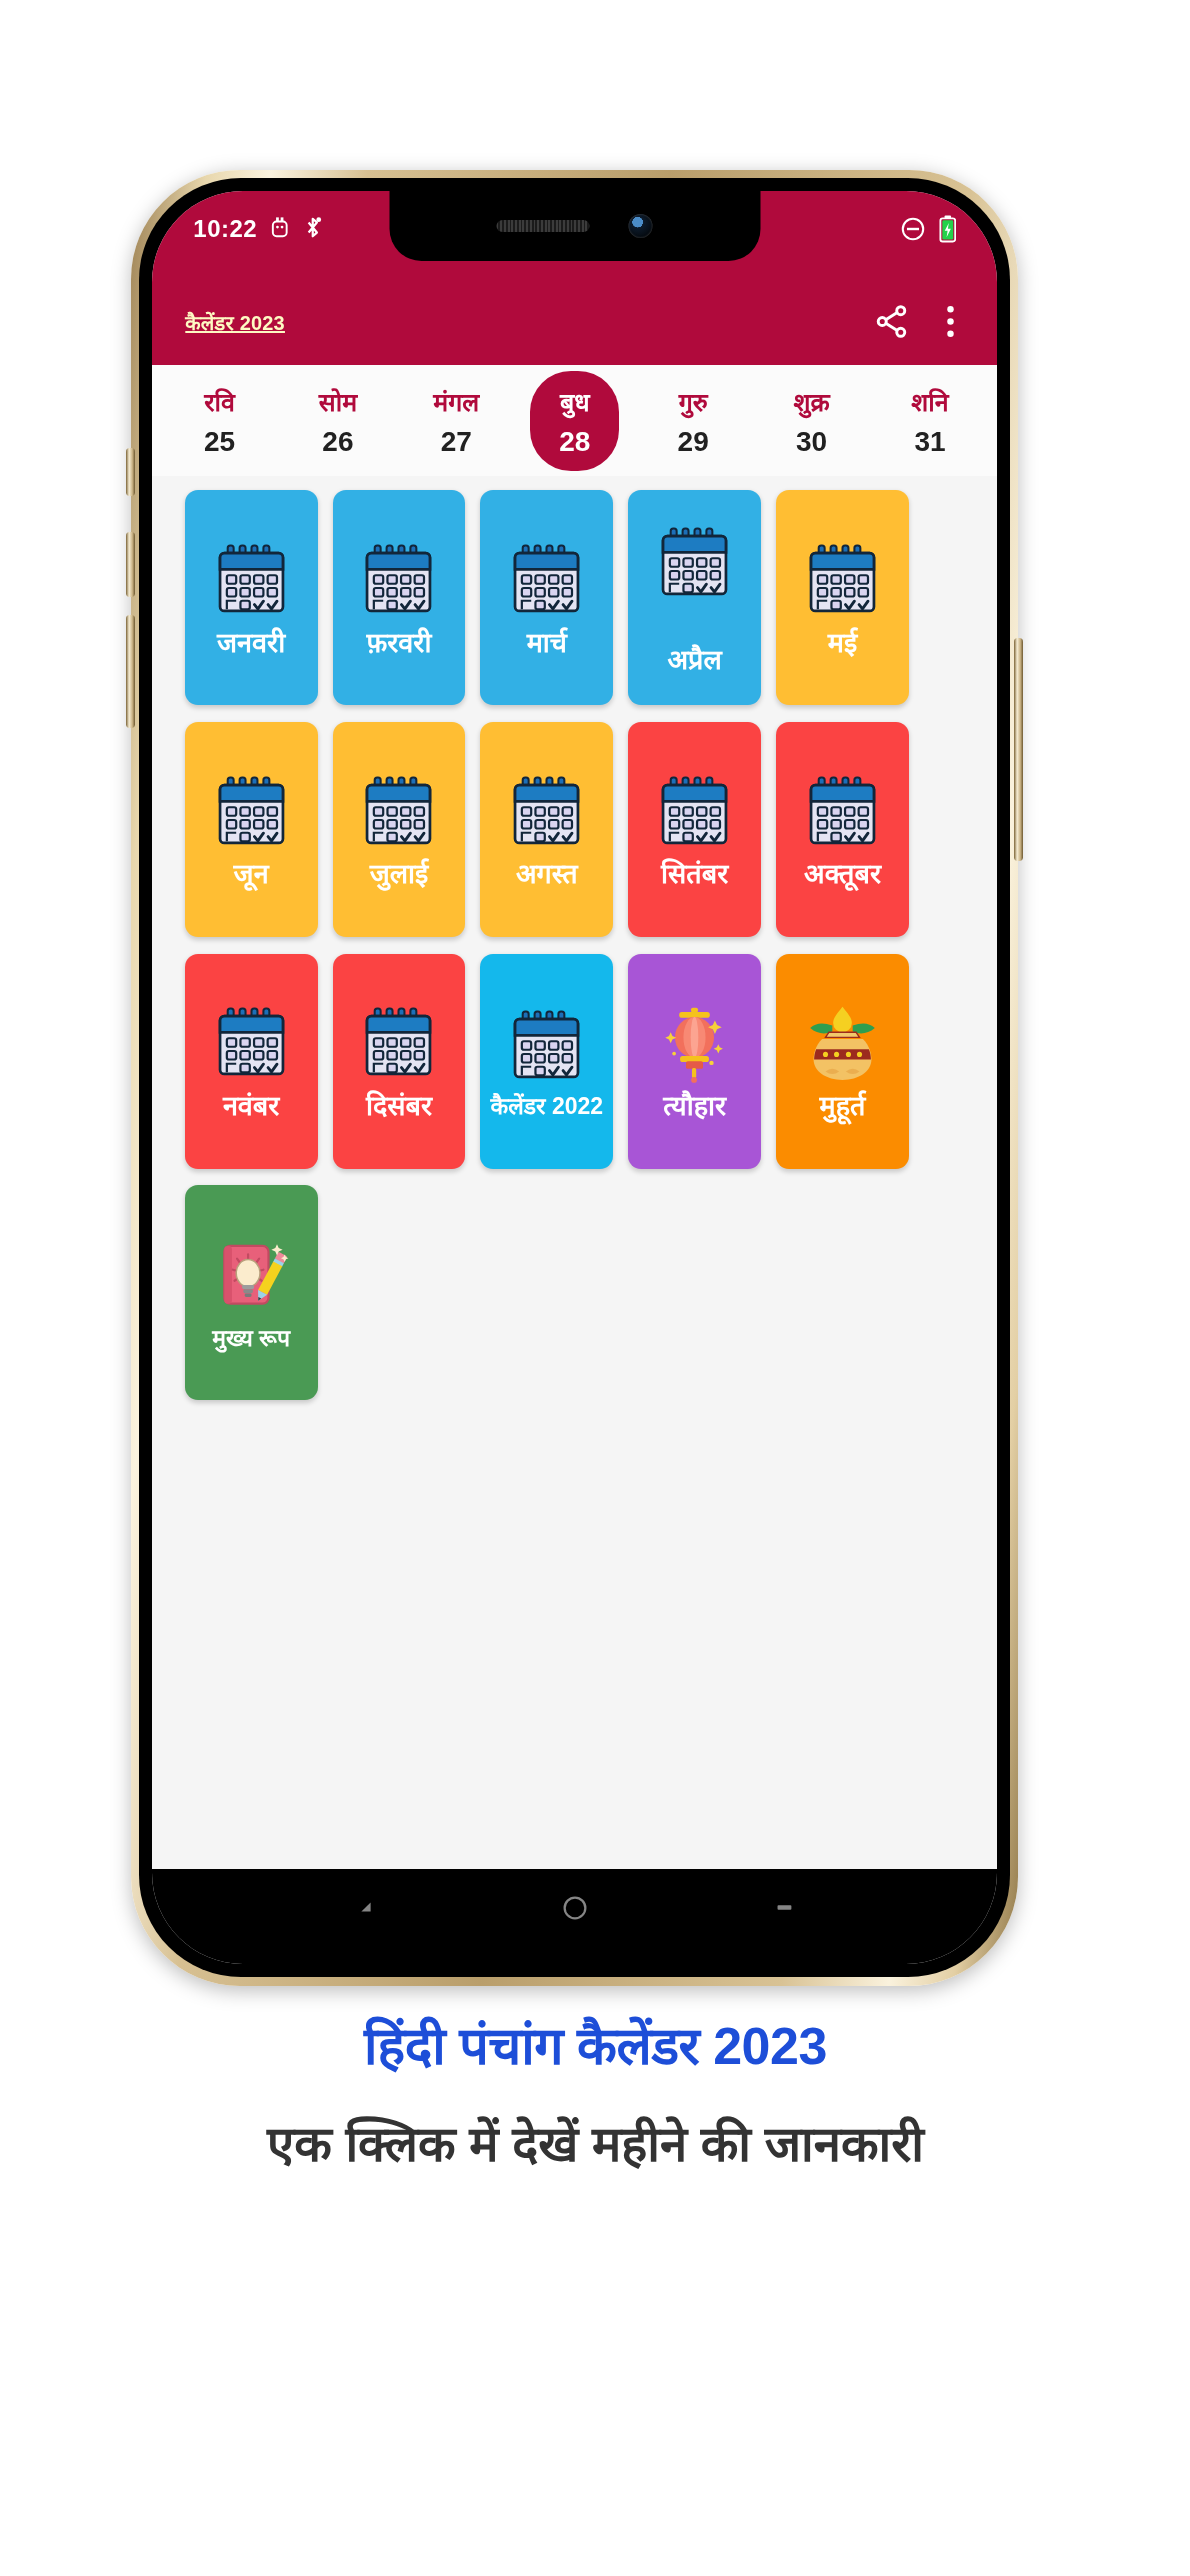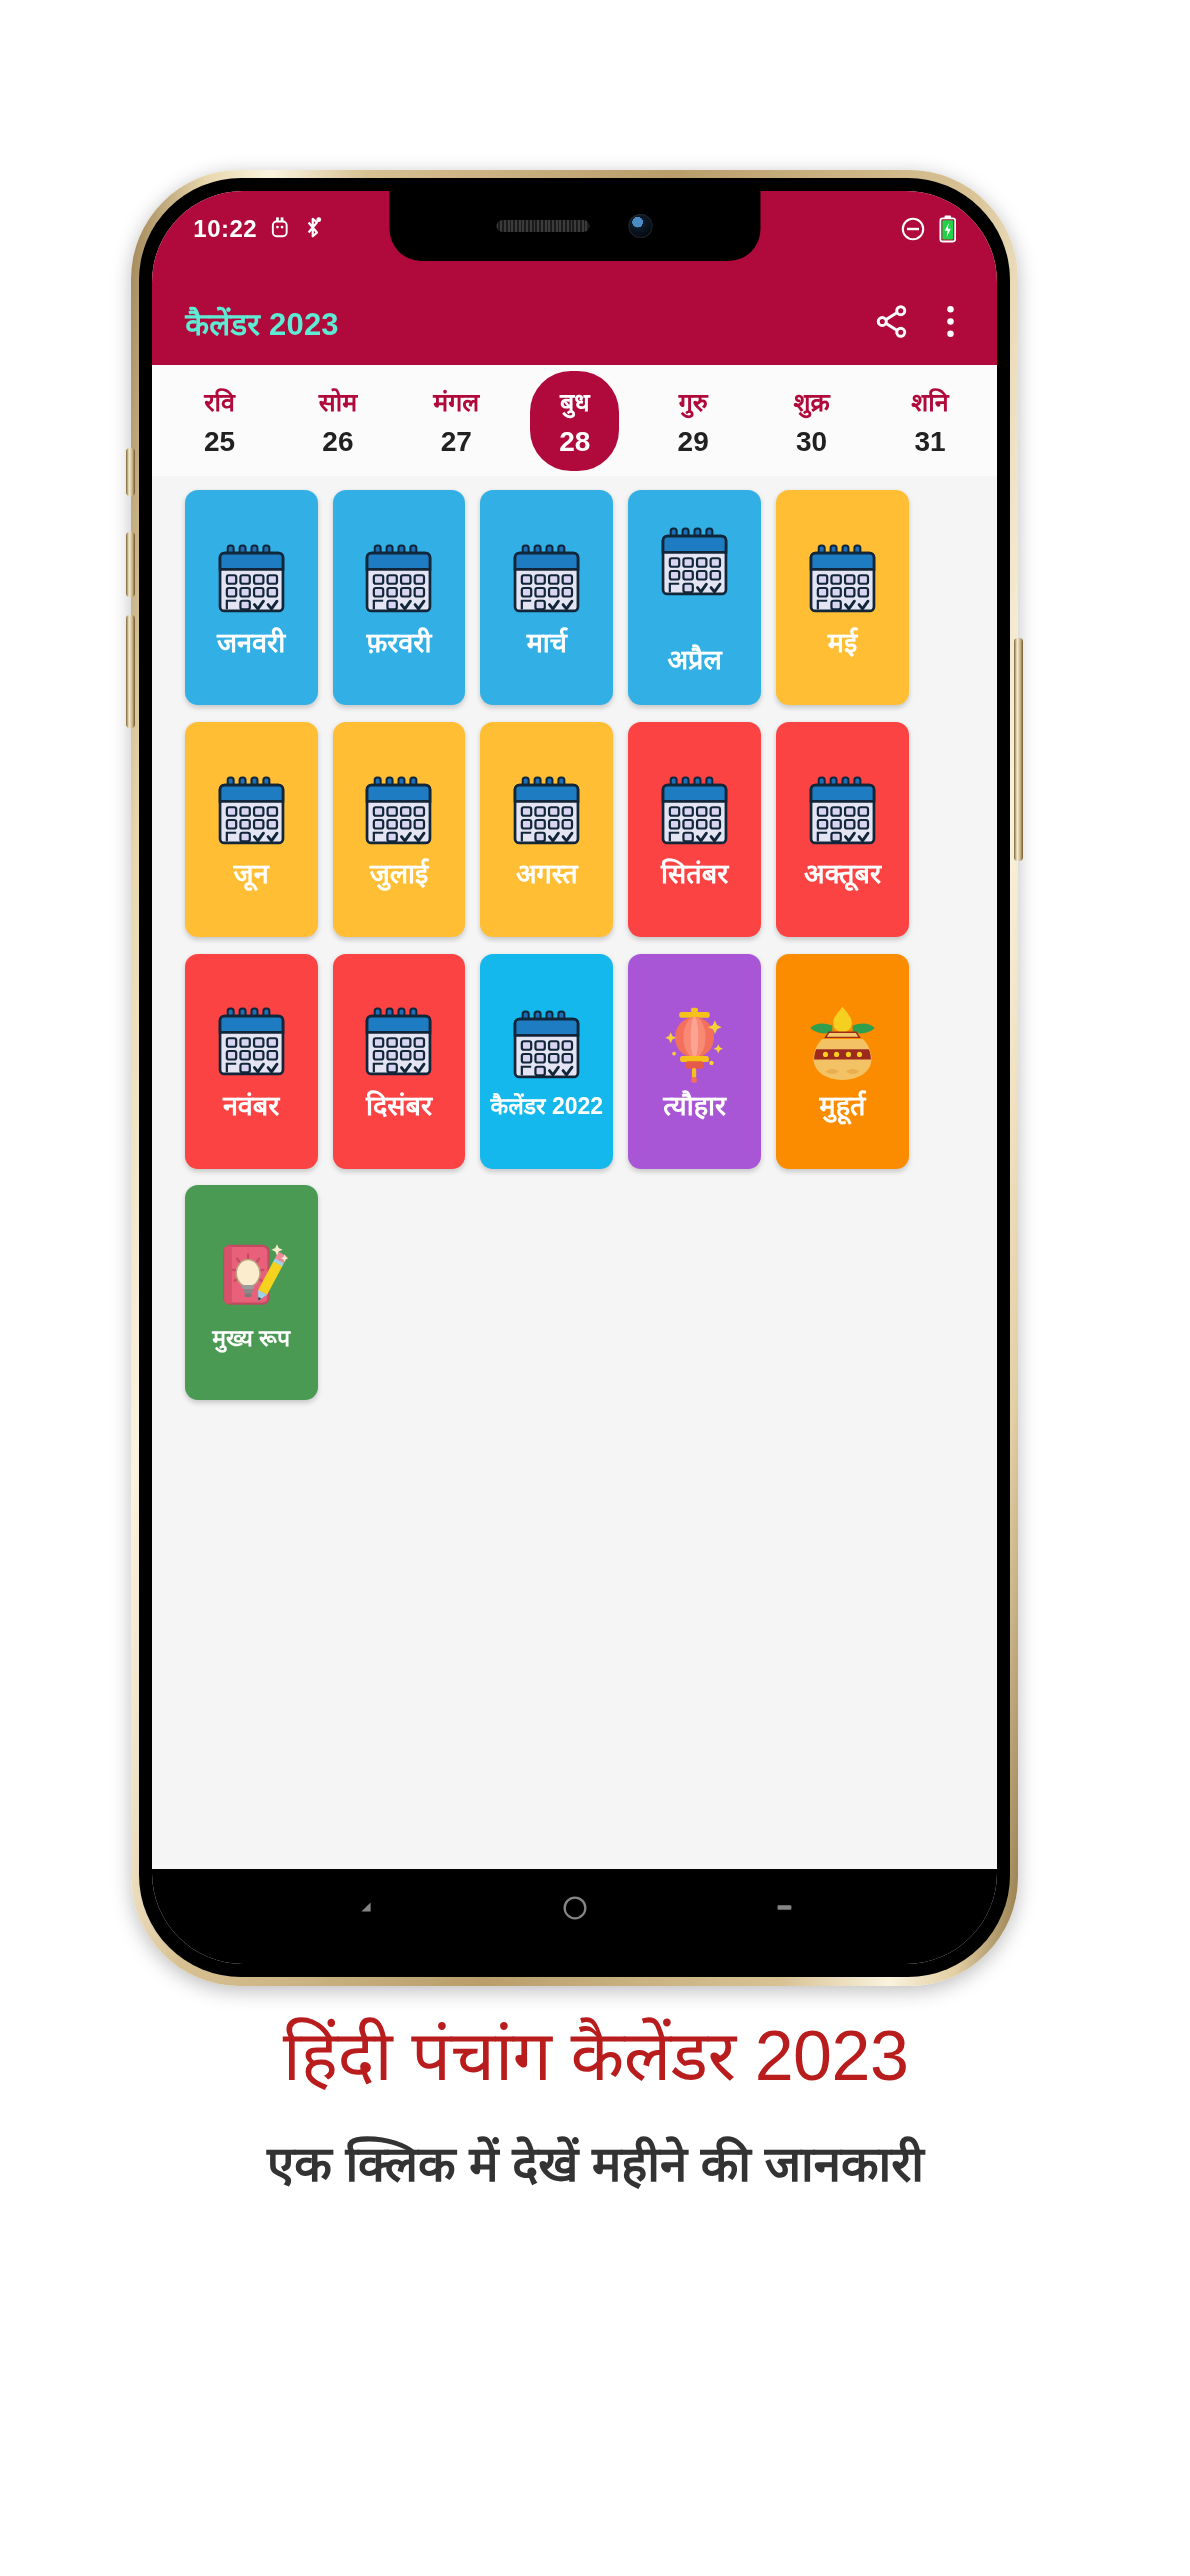--- a/index.html
+++ b/index.html
@@ -67,21 +67,21 @@
     font-family:"Liberation Sans", sans-serif; }
   .sb-icon{ display:block; }
 
   
   #app-bar{
     position:absolute; left:0; top:89px; width:845px; height:85px;
     background:#b00a3c;
     display:flex; align-items:center; justify-content:space-between;
     padding:0 41px 0 33px;
   }
-  #app-title{ color:#5eead4; font-size:31px; font-weight:700; letter-spacing:0.2px; }
+  #app-title{ color:#fef9c3; font-size:20px; font-weight:700; letter-spacing:0.2px;text-decoration:underline; }
   .appbar-actions{ display:flex; align-items:center; gap:35px; }
 
   
   #week-strip{
     position:absolute; left:0; top:174px; width:845px; height:111px;
     background:#fbfbfb;
     display:flex; align-items:center; justify-content:space-around;
     padding:0 18.5px;
     gap:21px;
   }
@@ -128,21 +128,21 @@
     padding:0 111px 16.7px 111px;
   }
   .nav-glyph{ opacity:.72; }
 
   
   #caption-wrap{
     position:absolute; left:0; top:2017px; width:1191px;
     text-align:center;
   }
   #caption-title{
-    font-size:70px; font-weight:400; color:#b91c1c; letter-spacing:-0.5px;
+    font-size:52px; font-weight:700; color:#1d4ed8; letter-spacing:-0.5px;
     line-height:1.12;
   }
   #caption-sub{
     margin-top:41px;
     font-size:49px; font-weight:700; color:#333333; line-height:1.15;
   }
 </style>
 </head>
 <body>
 

